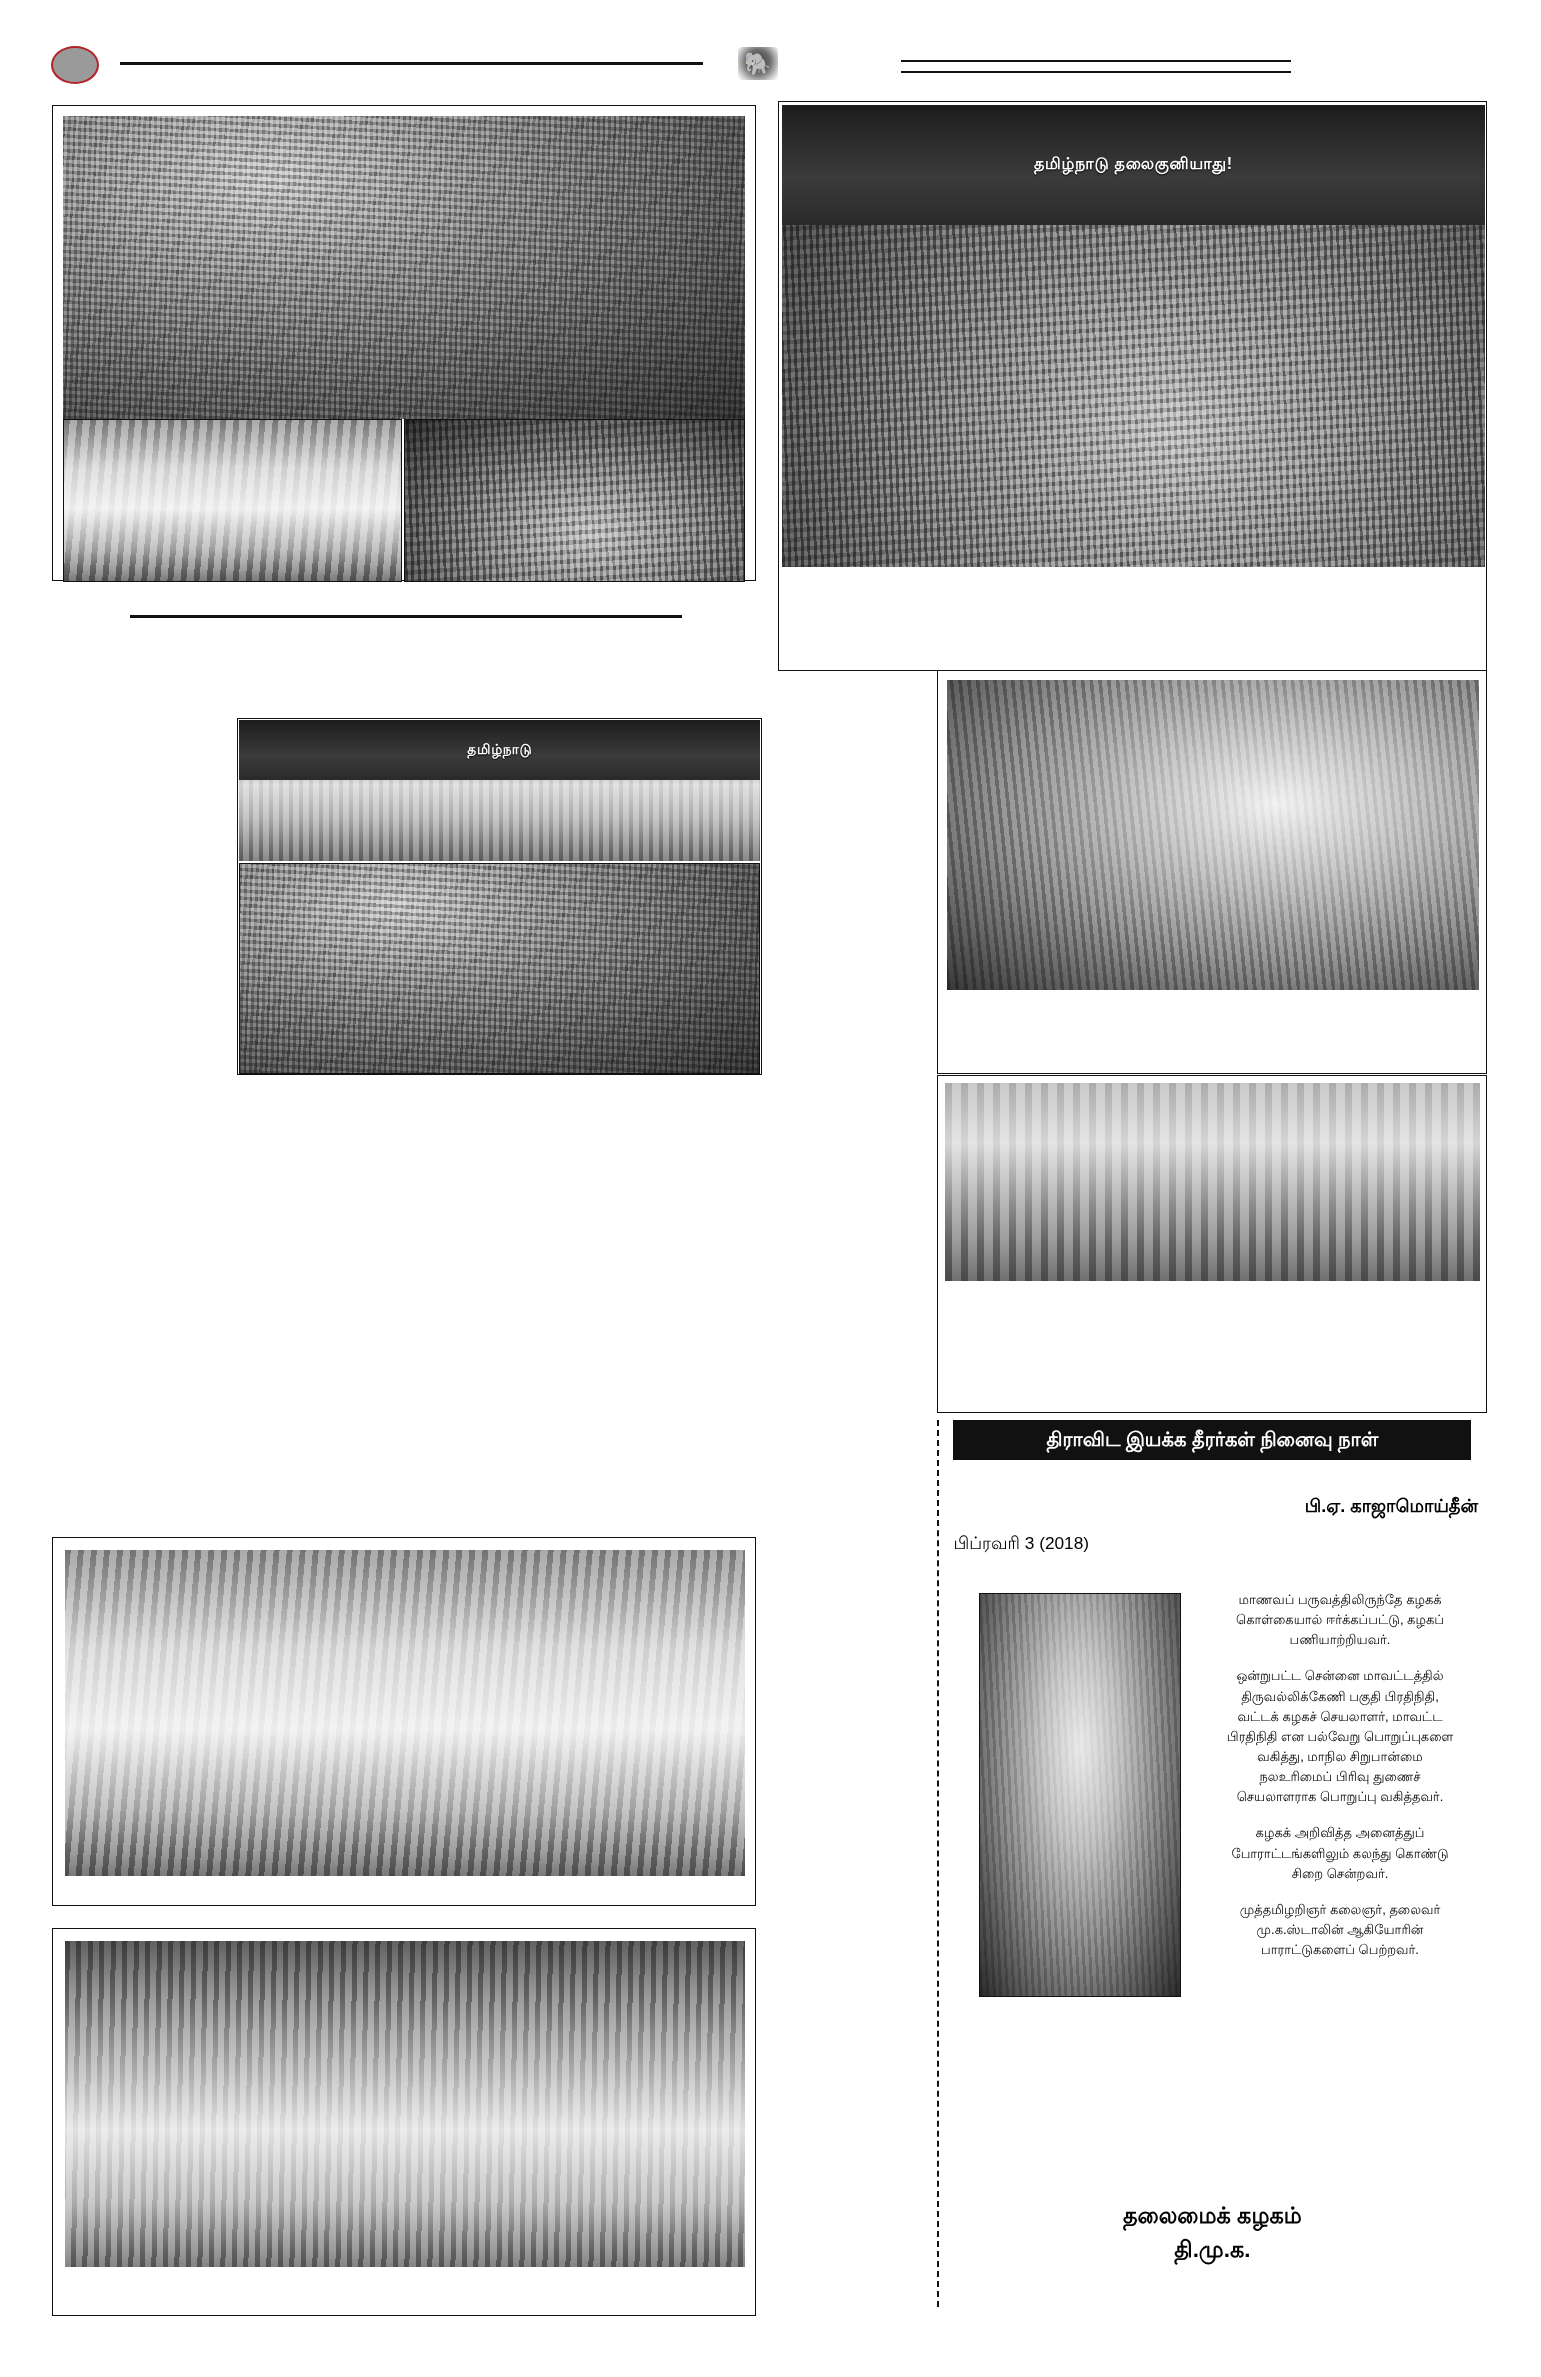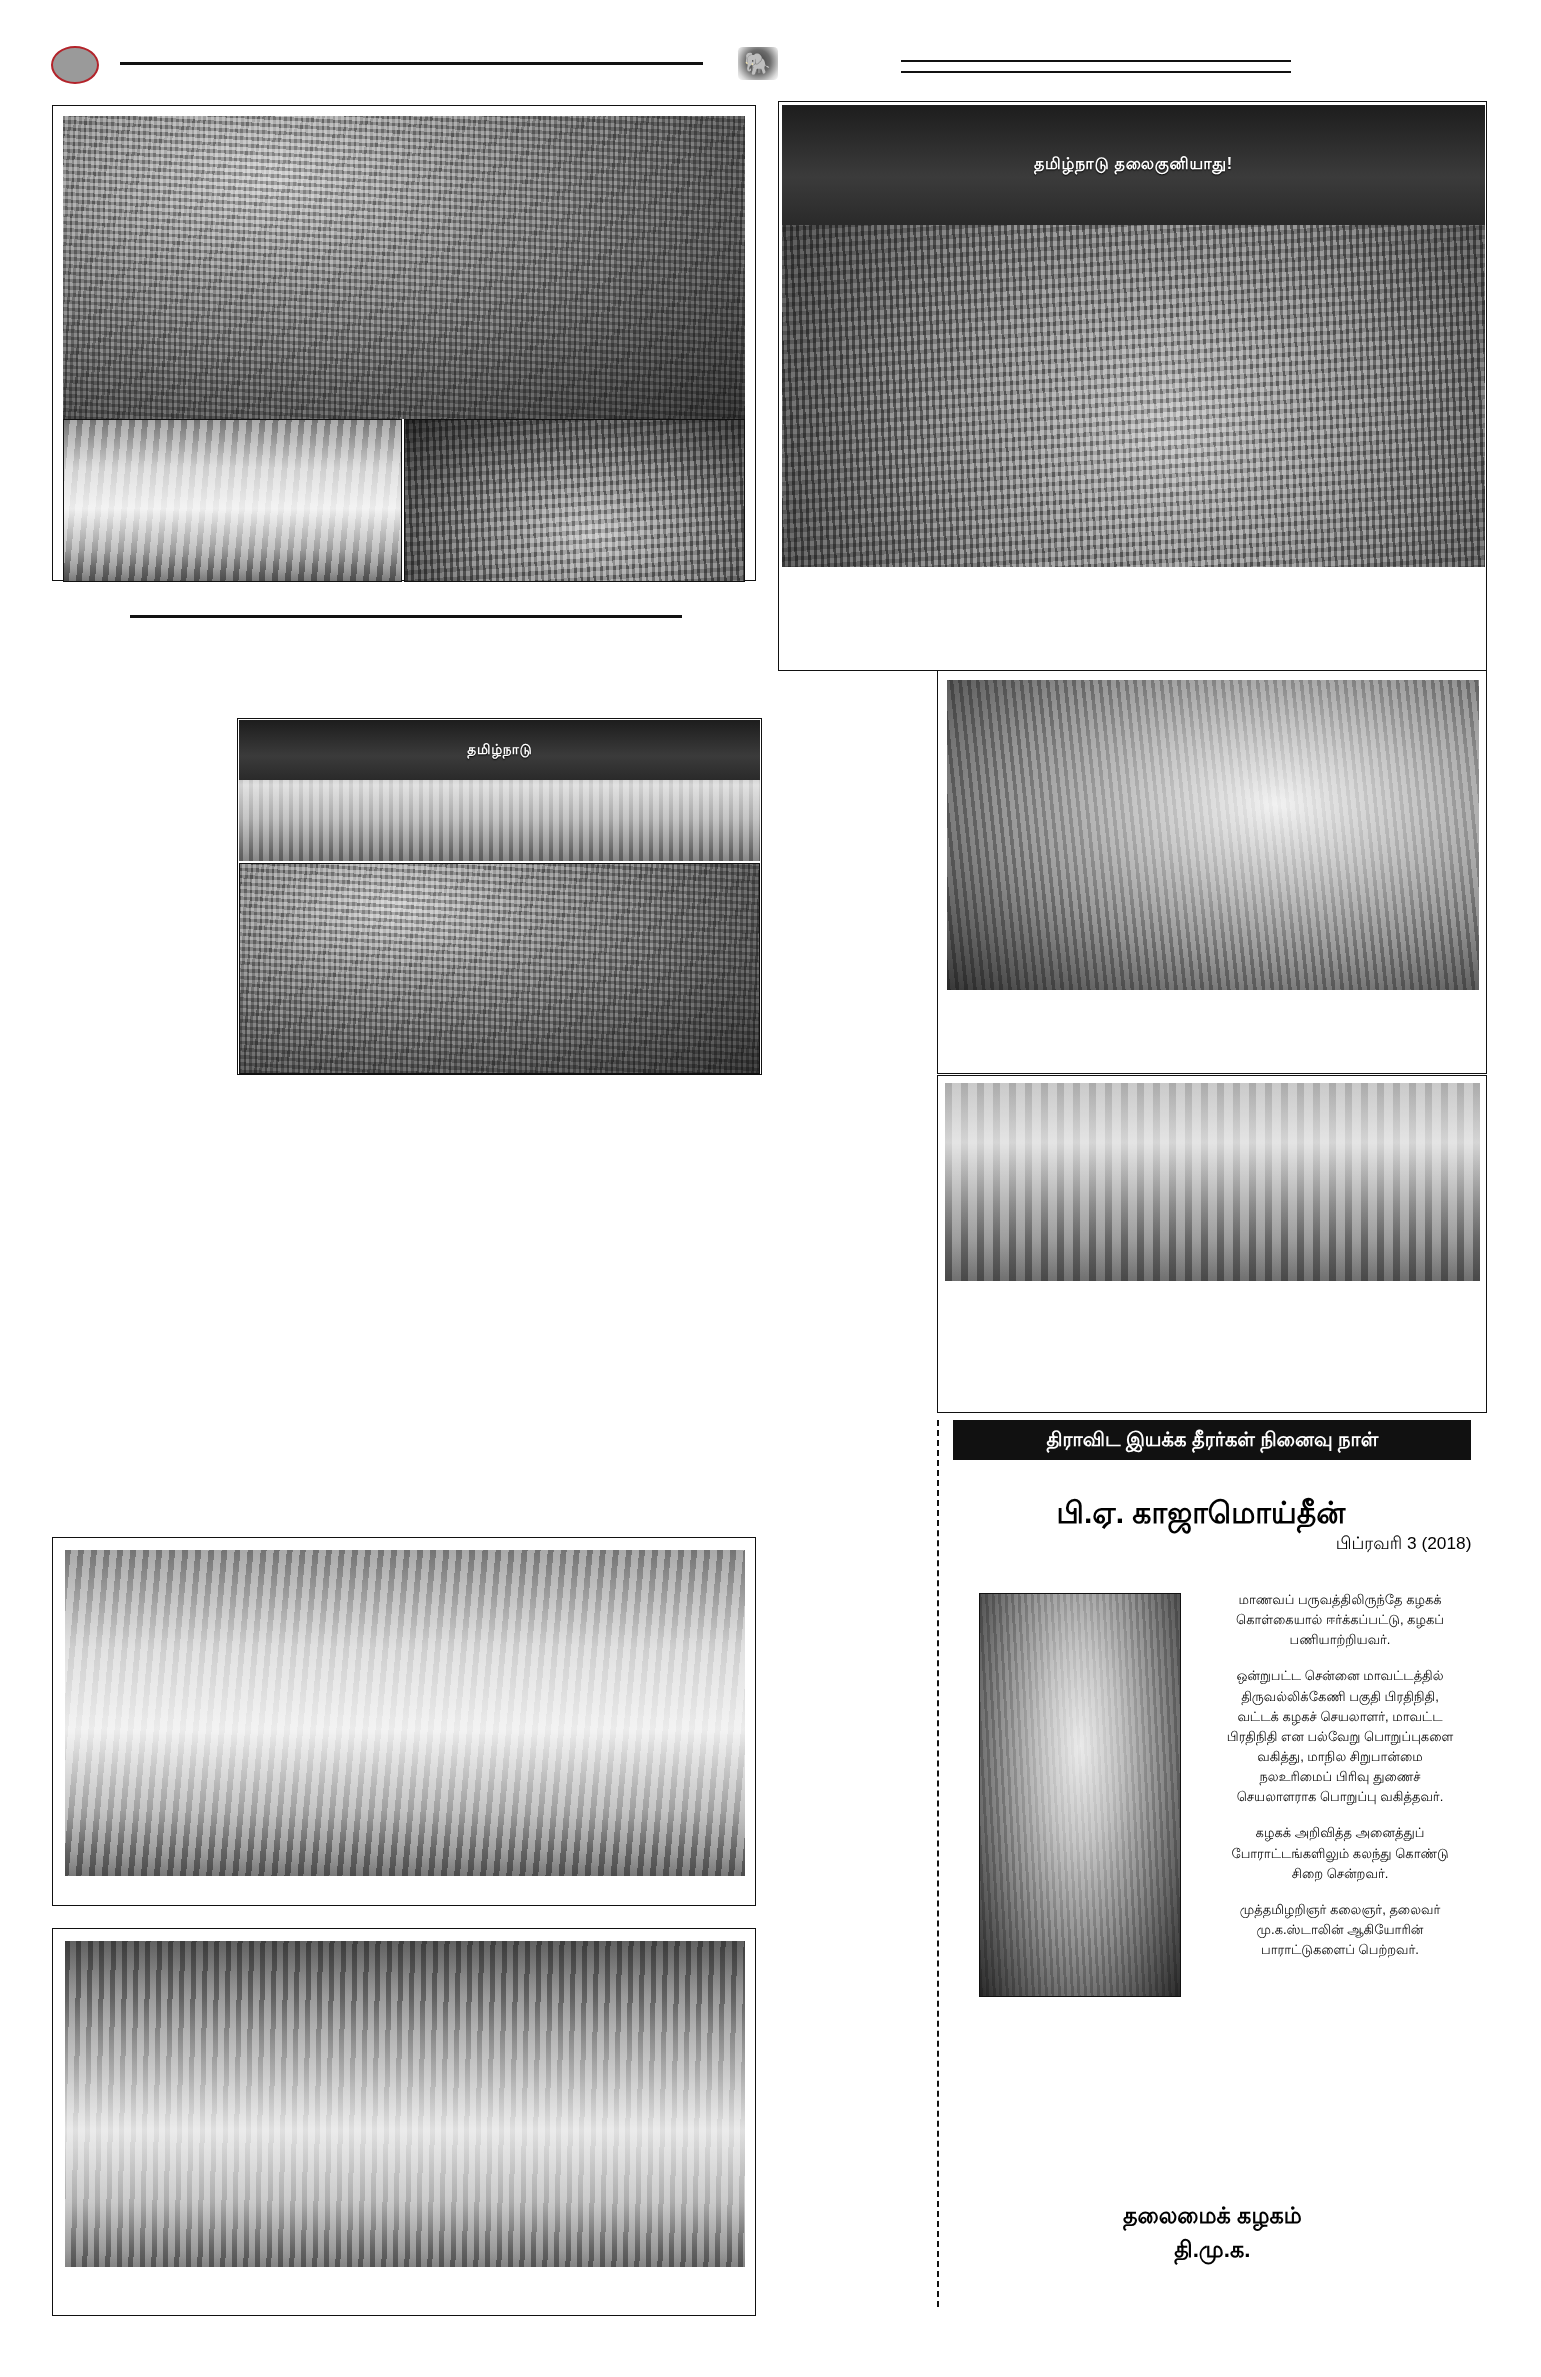--- a/index.html
+++ b/index.html
@@ -178,31 +178,31 @@
     background: #111;
     color: #fff;
     display: flex;
     align-items: center;
     justify-content: center;
     font-weight: bold;
     font-size: 19.5px;
   }
   .obit-name {
     position: absolute;
-    left: 3px; top: 76px;
+    left: 21px; top: 76px;
     width: 518px;
-    text-align: center;
-    font-size: 30px;
+    text-align: right;
+    font-size: 18px;
     font-weight: bold;
   }
   .obit-date {
     position: absolute;
     left: 14.4px; top: 113px;
     width: 518px;
-    text-align: right;
+    text-align: left;
     font-size: 17.3px;
   }
   .obit-photo {
     position: absolute;
     left: 40px; top: 173px;
     width: 202px; height: 404px;
     box-sizing: border-box;
     border: 0.7px solid #111;
   }
   .obit-body {

